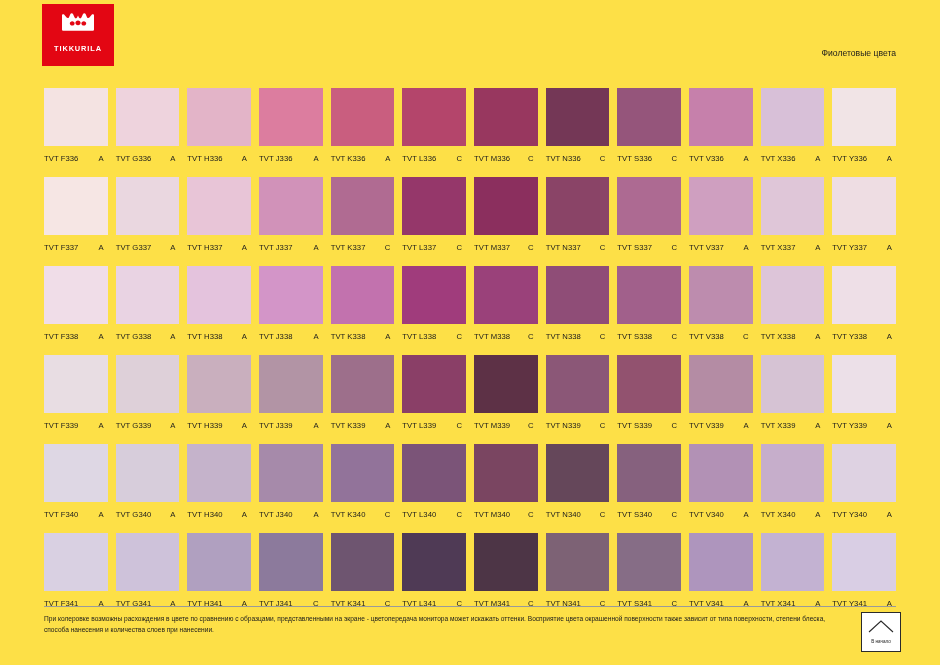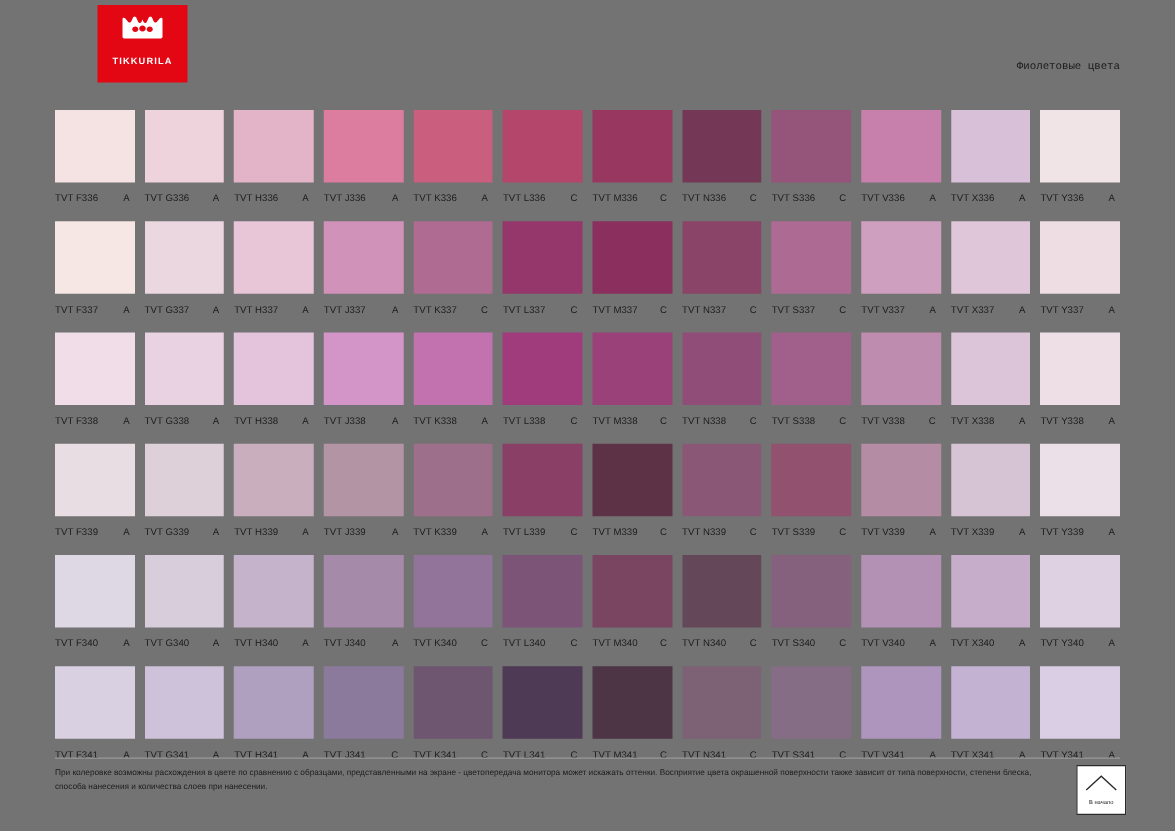--- a/index.html
+++ b/index.html
@@ -8,22 +8,21 @@
     width: 940px;
     height: 665px;
     background: #ffffff;
     font-family: "Liberation Sans", sans-serif;
     overflow: hidden;
   }
   .page {
     position: relative;
     width: 940px;
     height: 665px;
-    background: #737373;
-    padding-left: 36px;
+    background: #fde047;
   }
 
   
   .header {
     position: relative;
     height: 70px;
   }
   .logo {
     position: absolute;
     left: 42px;
@@ -46,21 +45,20 @@
     margin-top: 9px;
     white-space: nowrap;
   }
   .page-title {
     position: absolute;
     right: 44px;
     top: 48px;
     font-size: 8.6px;
     color: #1b1b1b;
     white-space: nowrap;
-    font-family: Liberation Mono, monospace;
   }
 
   
   .grid {
     position: absolute;
     left: 44px;
     top: 88px;
     width: 852px;
     display: grid;
     grid-template-columns: repeat(12, 1fr);

